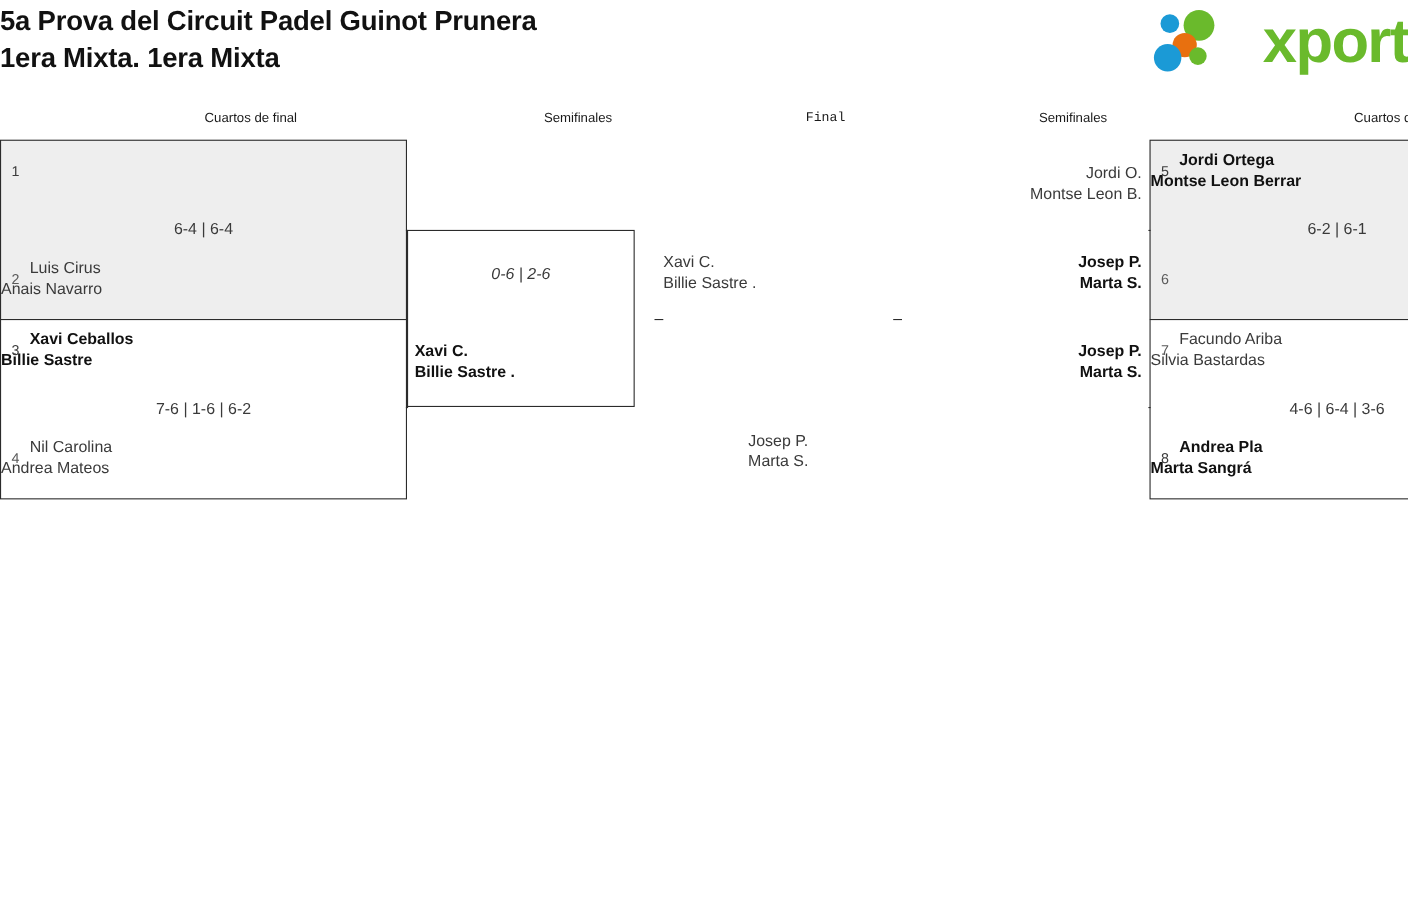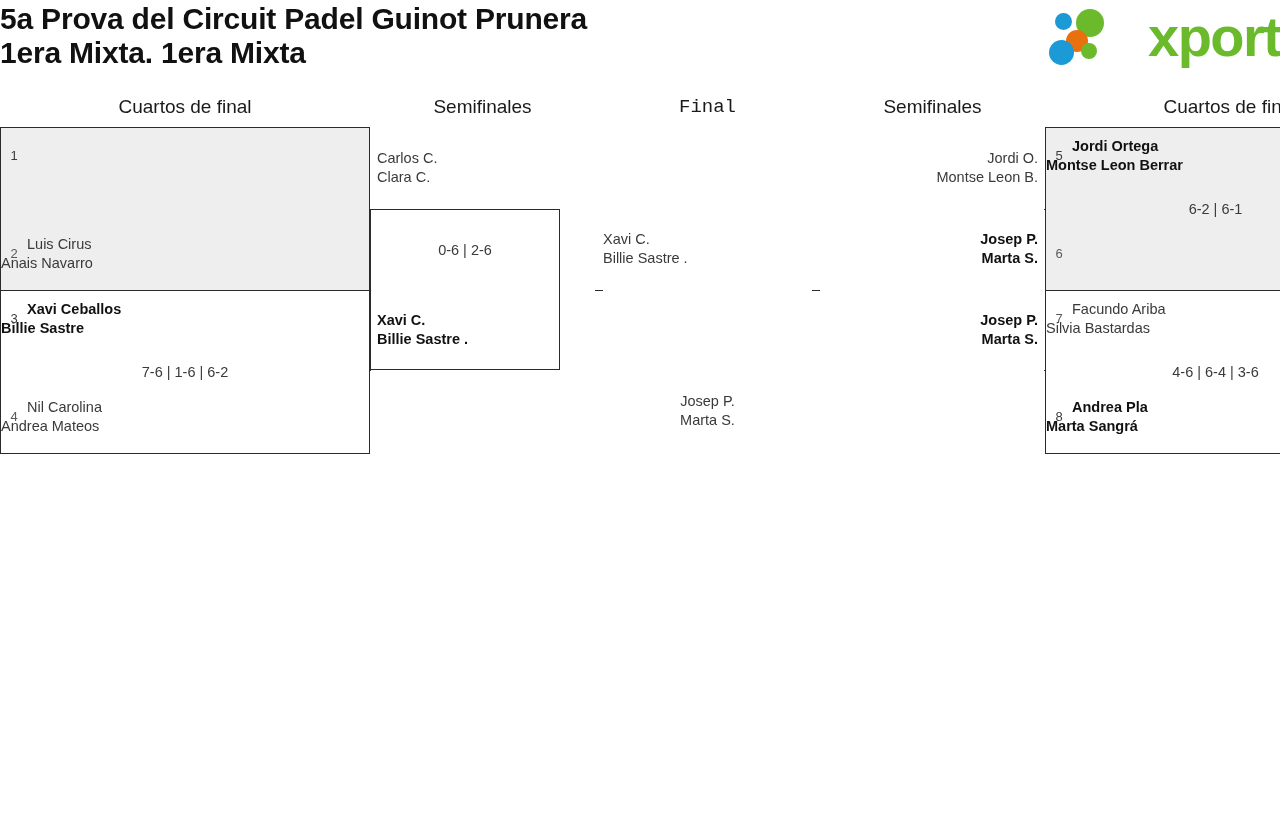--- a/index.html
+++ b/index.html
@@ -20,21 +20,21 @@
   #page-header {
     position: absolute;
     left: 0; top: 0;
     width: 1280px;
     height: 78px;
   }
   #tournament-title {
     position: absolute;
     left: 0; top: 2px;
     width: 760px;
-    font-size: 30px;
+    font-size: 25px;
     font-weight: bold;
     line-height: 34px;
     letter-spacing: -0.2px;
     color: #111111;
     white-space: pre-line;
   }
   #brand-logo {
     position: absolute;
     right: 3px; top: 6px;
     width: 235px;
@@ -61,26 +61,27 @@
     font-size: 56px;
     font-weight: bold;
     letter-spacing: -1.5px;
     line-height: 70px;
   }
 
   
   .round-header {
     position: absolute;
     top: 96px;
-    font-size: 19px;
+    font-size: 12px;
     font-weight: normal;
     color: #1a1a1a;
     text-align: center;
     line-height: 22px;
     white-space: nowrap;
+    padding-left: 43px;
   }
   #round-qf-left  { left: 0px;    width: 370px; }
   #round-sf-left  { left: 370px;  width: 225px; }
   #round-final    { left: 595px;  width: 225px; font-family: Liberation Mono, monospace; }
   #round-sf-right { left: 820px;  width: 225px; }
   #round-qf-right { left: 1045px; width: 370px; text-align: center; }
 
   
   #bracket { position: absolute; left: 0; top: 0; width: 1280px; height: 829px; }
 
@@ -92,21 +93,21 @@
   .shaded { background: #eeeeee; }
   .plain  { background: #ffffff; }
 
   
   #qf1 { left: 0px;    top: 127px; width: 370px; height: 164px; }
   #qf2 { left: 0px;    top: 290px; width: 370px; height: 164px; }
   #qf3 { left: 1045px; top: 127px; width: 370px; height: 164px; }
   #qf4 { left: 1045px; top: 290px; width: 370px; height: 164px; }
 
   
-  #sf-left  { left: 370px; top: 209px; width: 190px; height: 161px; }
+  #sf-left  { left: 370px; top: 209px; width: 207px; height: 161px; font-style: italic; }
   #sf-right { left: 820px; top: 209px; width: 225px; height: 161px; }
 
   
   .team {
     position: absolute;
     left: 0;
     width: 100%;
     box-sizing: border-box;
     font-size: 14.5px;
     line-height: 19px;
@@ -219,20 +220,21 @@
 <div class="round-header" id="round-final">Final</div>
 <div class="round-header" id="round-sf-right">Semifinales</div>
 <div class="round-header" id="round-qf-right">Cuartos de final</div>
 
 <div id="bracket">
 
   <div class="match-box shaded" id="qf1" style="background: rgb(238, 238, 238); border-color: rgb(43, 43, 43);">
     <div class="team seeded winner row-top">
       <span class="seed">1</span>
     </div>
+    <div class="score">6-4 | 6-4</div>
     <div class="team seeded row-bottom">
       <span class="seed">2</span>
       <span class="names">Luis Cirus
 Anais Navarro</span>
     </div>
   </div>
 
   <div class="match-box plain" id="qf2" style="border-color: rgb(43, 43, 43);">
     <div class="team seeded winner row-top">
       <span class="seed">3</span>
@@ -243,22 +245,20 @@
     <div class="team seeded row-bottom">
       <span class="seed">4</span>
       <span class="names">Nil Carolina
 Andrea Mateos</span>
     </div>
   </div>
 
   <div class="match-box plain" id="sf-left" style="border-color: rgb(43, 43, 43);">
     <div class="score">0-6 | 2-6</div>
   </div>
-  <div class="advancer align-left" id="adv-sf-left-top">Carlos C.
-Clara C.</div>
   <div class="advancer align-left winner" id="adv-sf-left-bottom">Xavi C.
 Billie Sastre .</div>
 
   <div class="advancer align-left" id="adv-final-left">Xavi C.
 Billie Sastre .</div>
   <div class="advancer align-right winner" id="adv-final-right">Josep P.
 Marta S.</div>
   <div class="advancer" id="adv-champion" style="top:392px;">Josep P.
 Marta S.</div>
 

